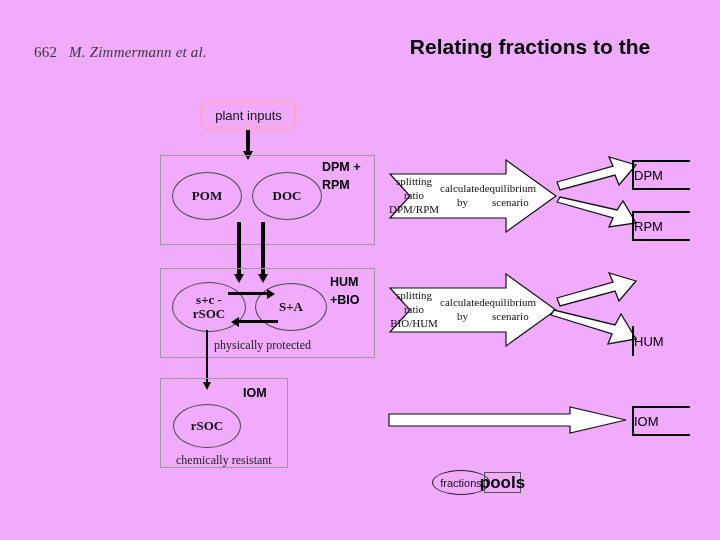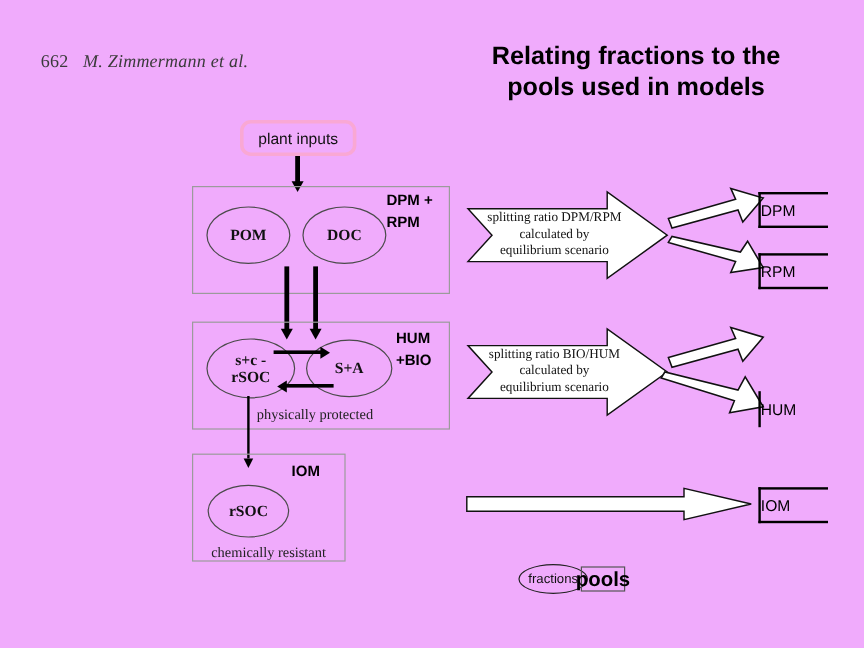--- a/index.html
+++ b/index.html
@@ -152,21 +152,21 @@
   
   .blockarrow { position: absolute; }
   .blockarrow svg { display: block; overflow: visible; }
   .blockarrow .atext {
     position: absolute;
     left: 0;
     top: 0;
     width: 100%;
     height: 100%;
     display: flex;
-    flex-direction: column;
+    flex-direction: row;
     align-items: center;
     justify-content: center;
     font-family: "Liberation Serif", serif;
     font-size: 11px;
     line-height: 1.25;
     color: #111;
     text-align: center;
     padding-right: 22px;
     box-sizing: border-box;
     pointer-events: none;
@@ -225,21 +225,20 @@
 <body>
 
 <div id="slide">
 
   <div class="runhead">
     <span class="num">662</span><span class="auth">M. Zimmermann et al.</span>
   </div>
 
   <div class="title">
     <div>Relating fractions to the</div>
-    <div>pools used in models</div>
   </div>
 
   <div class="plant-inputs">
     <span>plant inputs</span>
   </div>
 
   <div class="varrow" style="left:246px; top:130px; height:22px;"></div>
 
   <div class="fbox" style="left:160px; top:155px; width:215px; height:90px;"></div>
   <div class="pool-tag" style="left:322px; top:158px;">

